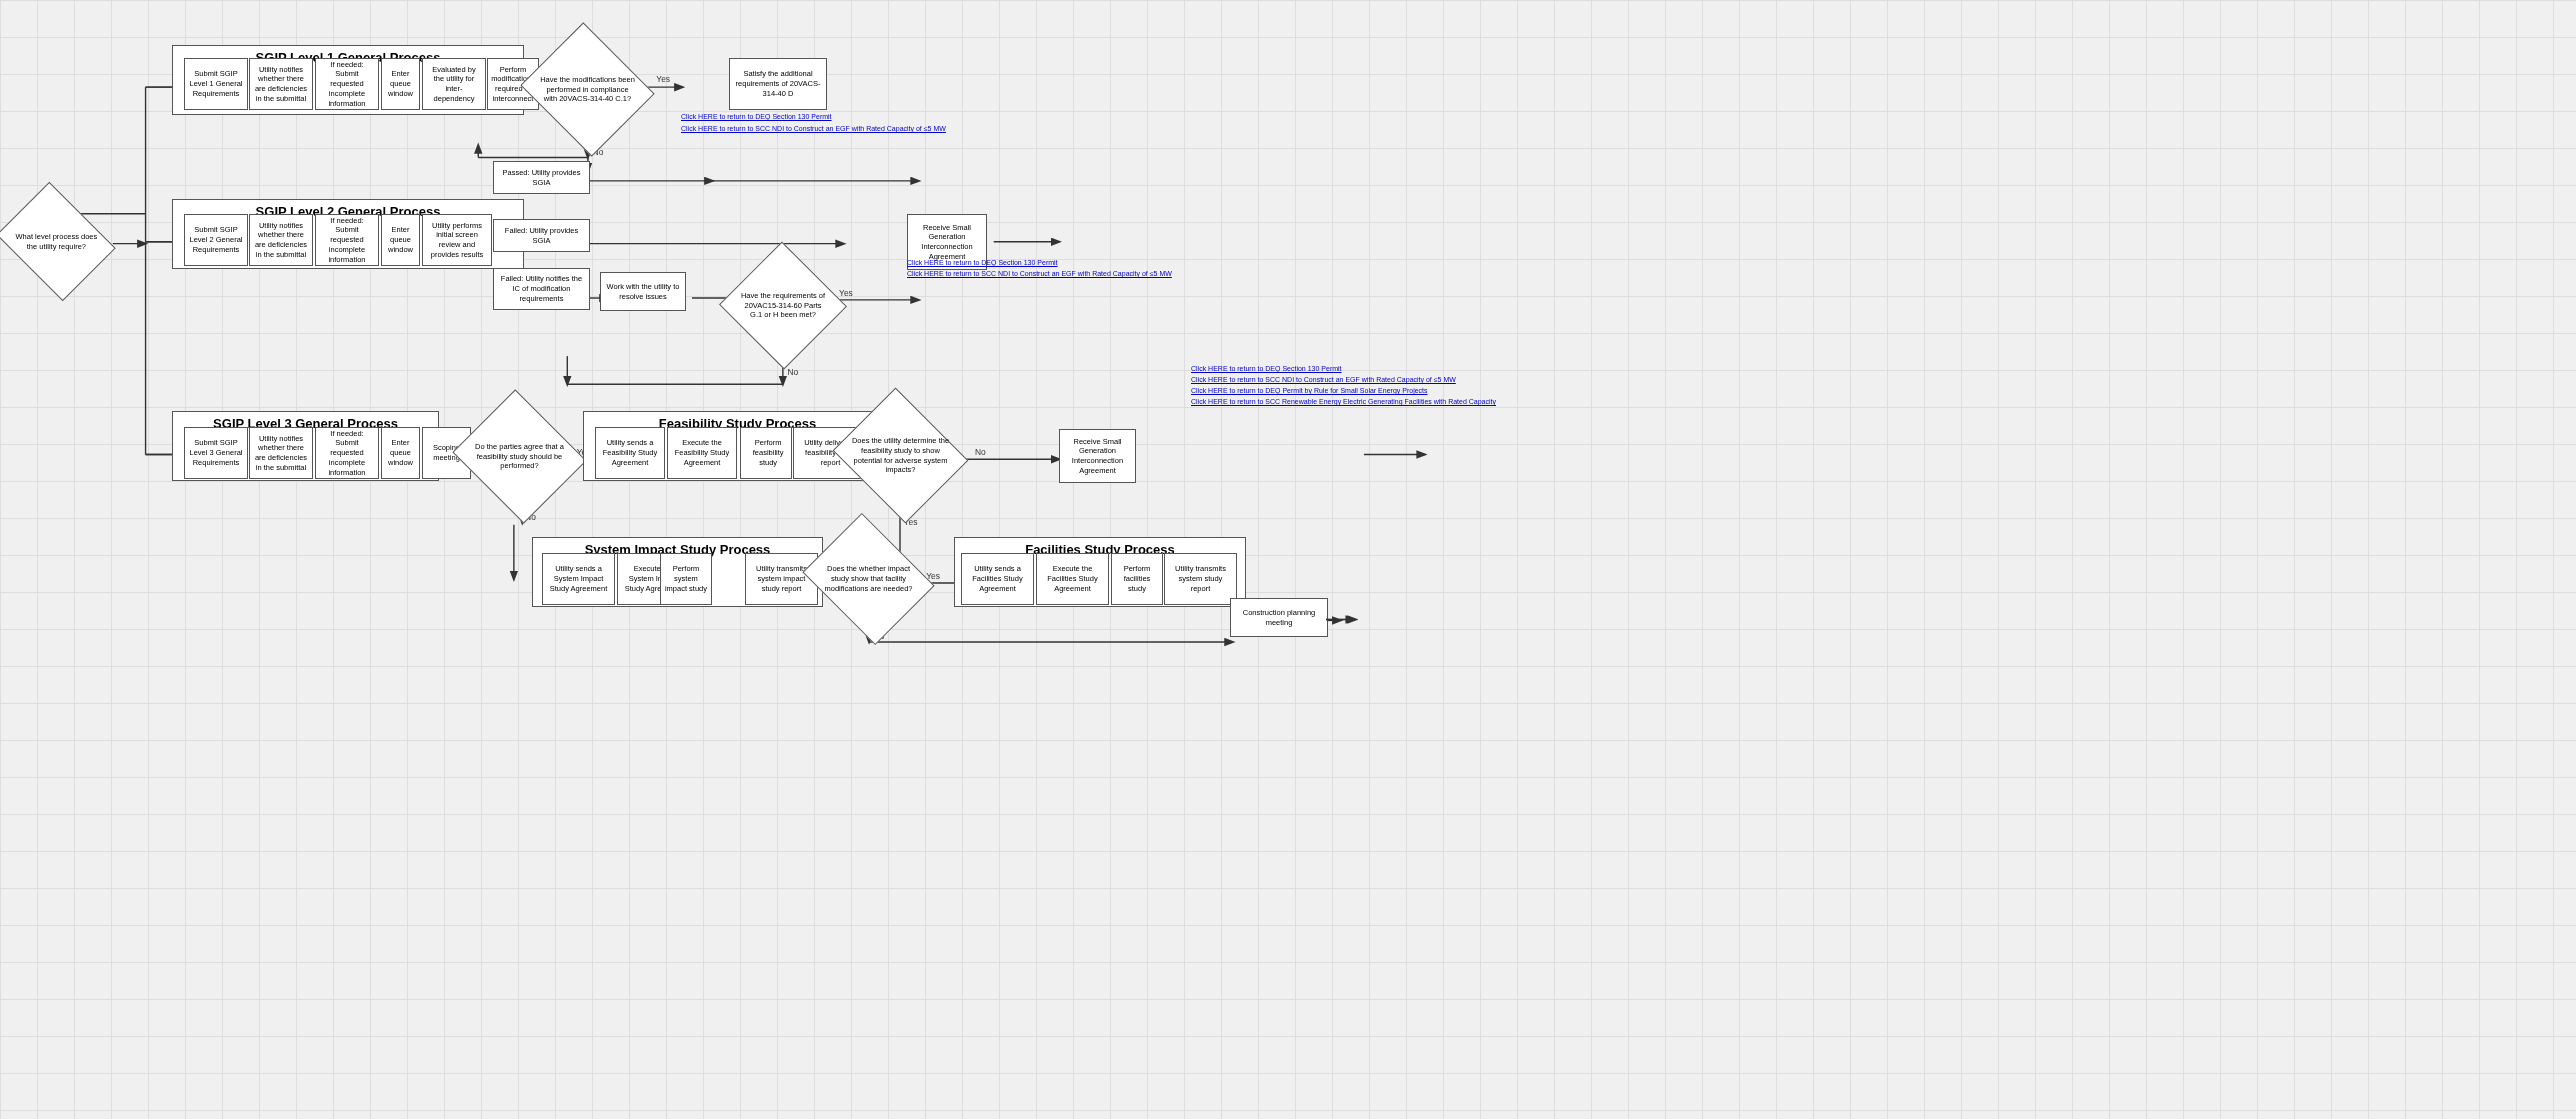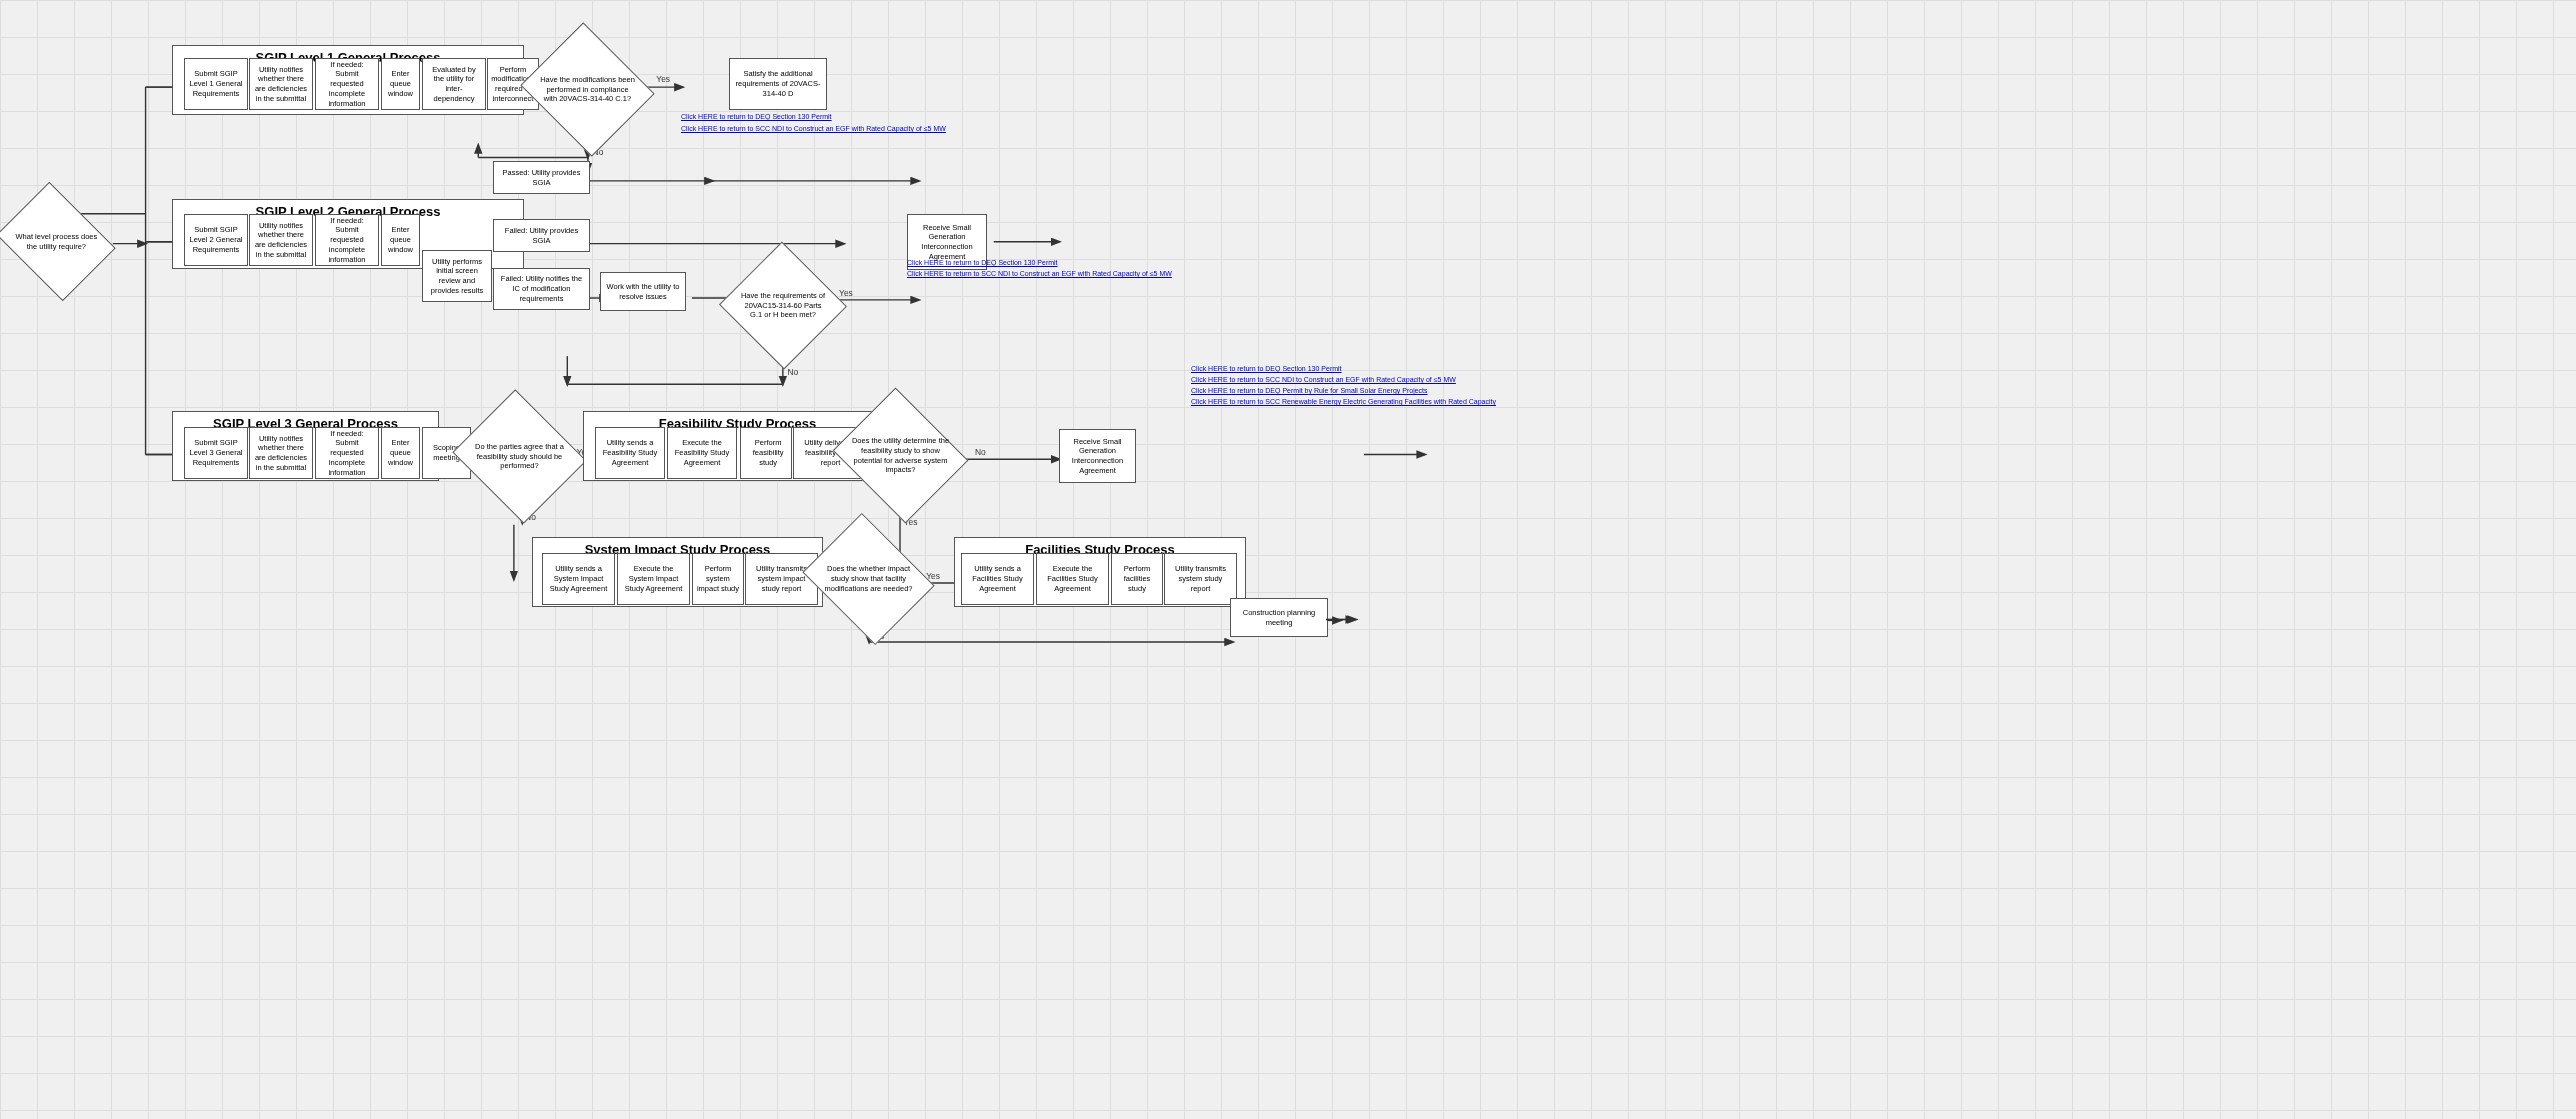--- a/index.html
+++ b/index.html
@@ -277,21 +277,21 @@
     </div>
   <div class="box" style="left:249px;top:214px;width:64px;height:52px;">
       <span>Utility notifies whether there are deficiencies in the submittal</span>
     </div>
   <div class="box" style="left:315px;top:214px;width:64px;height:52px;">
       <span>If needed: Submit requested incomplete information</span>
     </div>
   <div class="box" style="left:381px;top:214px;width:39px;height:52px;">
       <span>Enter queue window</span>
     </div>
-  <div class="box" style="left:422px;top:214px;width:70px;height:52px;margin-top:36px;">
+  <div class="box" style="left:422px;top:214px;width:70px;height:52px;">
       <span>Utility performs initial screen review and provides results</span>
     </div>
 
   <div class="box" style="left:493px;top:219px;width:97px;height:33px;">
       <span>Failed: Utility provides SGIA</span>
     </div>
 
   <div class="box" style="left:493px;top:268px;width:97px;height:42px;">
       <span>Failed: Utility notifies the IC of modification requirements</span>
     </div>
@@ -377,21 +377,21 @@
   <div class="box-group" style="left:532px;top:537px;width:291px;height:70px;">
     <div class="group-title">System Impact Study Process</div>
   </div>
 
   <div class="box" style="left:542px;top:553px;width:73px;height:52px;">
       <span>Utility sends a System Impact Study Agreement</span>
     </div>
   <div class="box" style="left:617px;top:553px;width:73px;height:52px;">
       <span>Execute the System Impact Study Agreement</span>
     </div>
-  <div class="box" style="left:692px;top:553px;width:52px;height:52px;">
+  <div class="box" style="left:660px;top:553px;width:52px;height:52px;">
       <span>Perform system impact study</span>
     </div>
   <div class="box" style="left:745px;top:553px;width:73px;height:52px;">
       <span>Utility transmits system impact study report</span>
     </div>
 
   <div class="diamond" style="left:817px;top:537px;width:103px;height:84px;">
     <div class="diamond-inner">
       <div class="diamond-shape"></div>
       <div class="diamond-text">Does the whether impact study show that facility modifications are needed?</div>

